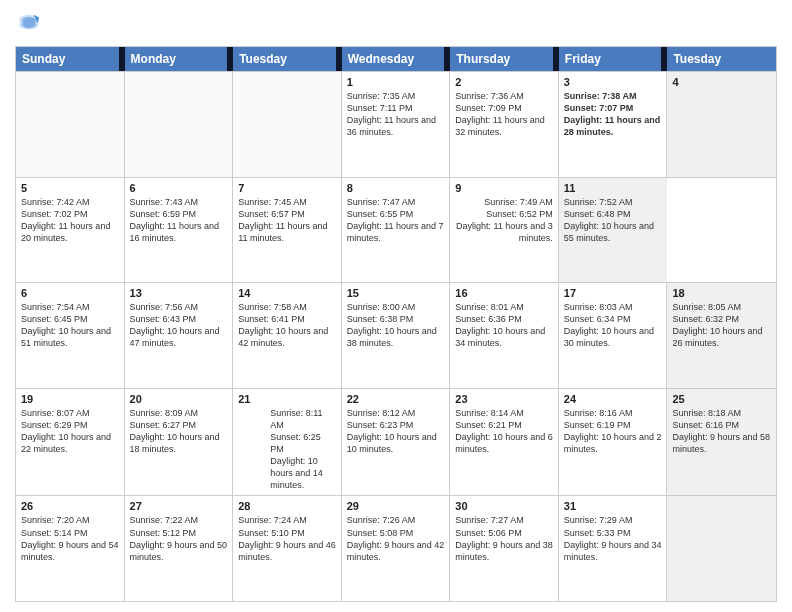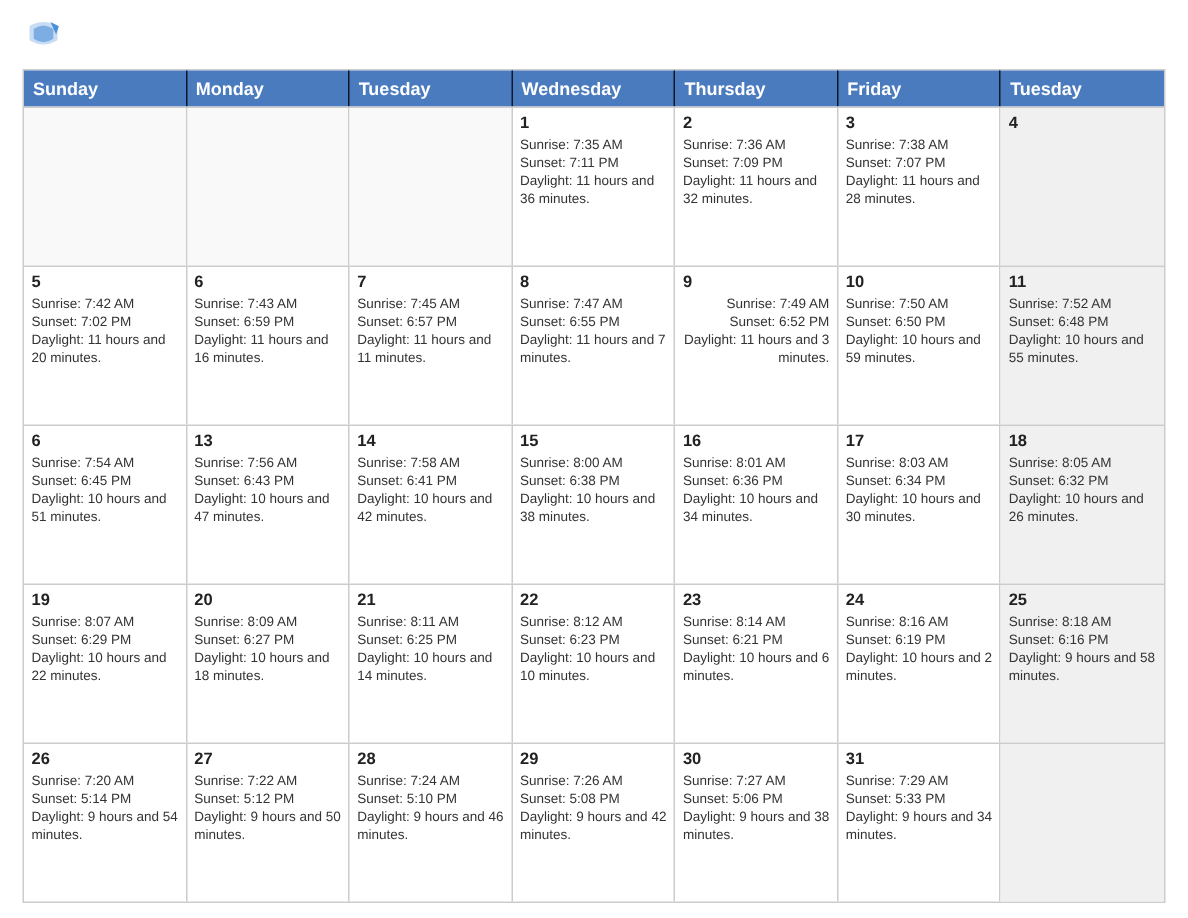--- a/index.html
+++ b/index.html
@@ -69,21 +69,21 @@
       display: grid;
       grid-template-columns: repeat(7, 1fr);
       background: #4a7bbf;
     }
     .cal-header-cell {
       color: #fff;
       font-size: 12px;
       font-weight: bold;
       padding: 5px 6px;
       text-align: left;
-      border-right: 1px solid #0f172a;
+      border-right: 6px solid #0f172a;
     }
     .cal-header-cell:last-child { border-right: none; }
     .cal-body {
       display: flex;
       flex-direction: column;
       flex: 1;
     }
     .cal-row {
       display: grid;
       grid-template-columns: repeat(7, 1fr);
@@ -157,21 +157,21 @@
 Daylight: 11 hours and 36 minutes.</div>
           </div>
           <div class="cal-cell">
             <div class="day-num">2</div>
             <div class="cell-text" style="white-space: pre-line;">Sunrise: 7:36 AM
 Sunset: 7:09 PM
 Daylight: 11 hours and 32 minutes.</div>
           </div>
           <div class="cal-cell">
             <div class="day-num">3</div>
-            <div class="cell-text" style="white-space: pre-line;">Sunrise: 7:38 AM
+            <div class="cell-text" style="white-space: pre-line; font-weight: bold;">Sunrise: 7:38 AM
 Sunset: 7:07 PM
 Daylight: 11 hours and 28 minutes.</div>
           </div>
           <div class="cal-cell shaded">
             <div class="day-num">4</div>
           </div>
         </div>
         <div class="cal-row">
           <div class="cal-cell">
             <div class="day-num">5</div>
@@ -195,26 +195,20 @@
             <div class="day-num">8</div>
             <div class="cell-text" style="white-space: pre-line;">Sunrise: 7:47 AM
 Sunset: 6:55 PM
 Daylight: 11 hours and 7 minutes.</div>
           </div>
           <div class="cal-cell">
             <div class="day-num">9</div>
             <div class="cell-text" style="white-space: pre-line; text-align: right;">Sunrise: 7:49 AM
 Sunset: 6:52 PM
 Daylight: 11 hours and 3 minutes.</div>
-          </div>
-          <div class="cal-cell">
-            <div class="day-num">10</div>
-            <div class="cell-text" style="white-space: pre-line;">Sunrise: 7:50 AM
-Sunset: 6:50 PM
-Daylight: 10 hours and 59 minutes.</div>
           </div>
           <div class="cal-cell shaded">
             <div class="day-num">11</div>
             <div class="cell-text" style="white-space: pre-line;">Sunrise: 7:52 AM
 Sunset: 6:48 PM
 Daylight: 10 hours and 55 minutes.</div>
           </div>
         </div>
         <div class="cal-row">
           <div class="cal-cell">
@@ -268,21 +262,21 @@
 Daylight: 10 hours and 22 minutes.</div>
           </div>
           <div class="cal-cell">
             <div class="day-num">20</div>
             <div class="cell-text" style="white-space: pre-line;">Sunrise: 8:09 AM
 Sunset: 6:27 PM
 Daylight: 10 hours and 18 minutes.</div>
           </div>
           <div class="cal-cell">
             <div class="day-num">21</div>
-            <div class="cell-text" style="white-space: pre-line;">Sunrise: 8:11 AM
+            <div class="cell-text" style="white-space: pre-line; margin-left: 32px;">Sunrise: 8:11 AM
 Sunset: 6:25 PM
 Daylight: 10 hours and 14 minutes.</div>
           </div>
           <div class="cal-cell">
             <div class="day-num">22</div>
             <div class="cell-text" style="white-space: pre-line;">Sunrise: 8:12 AM
 Sunset: 6:23 PM
 Daylight: 10 hours and 10 minutes.</div>
           </div>
           <div class="cal-cell">

